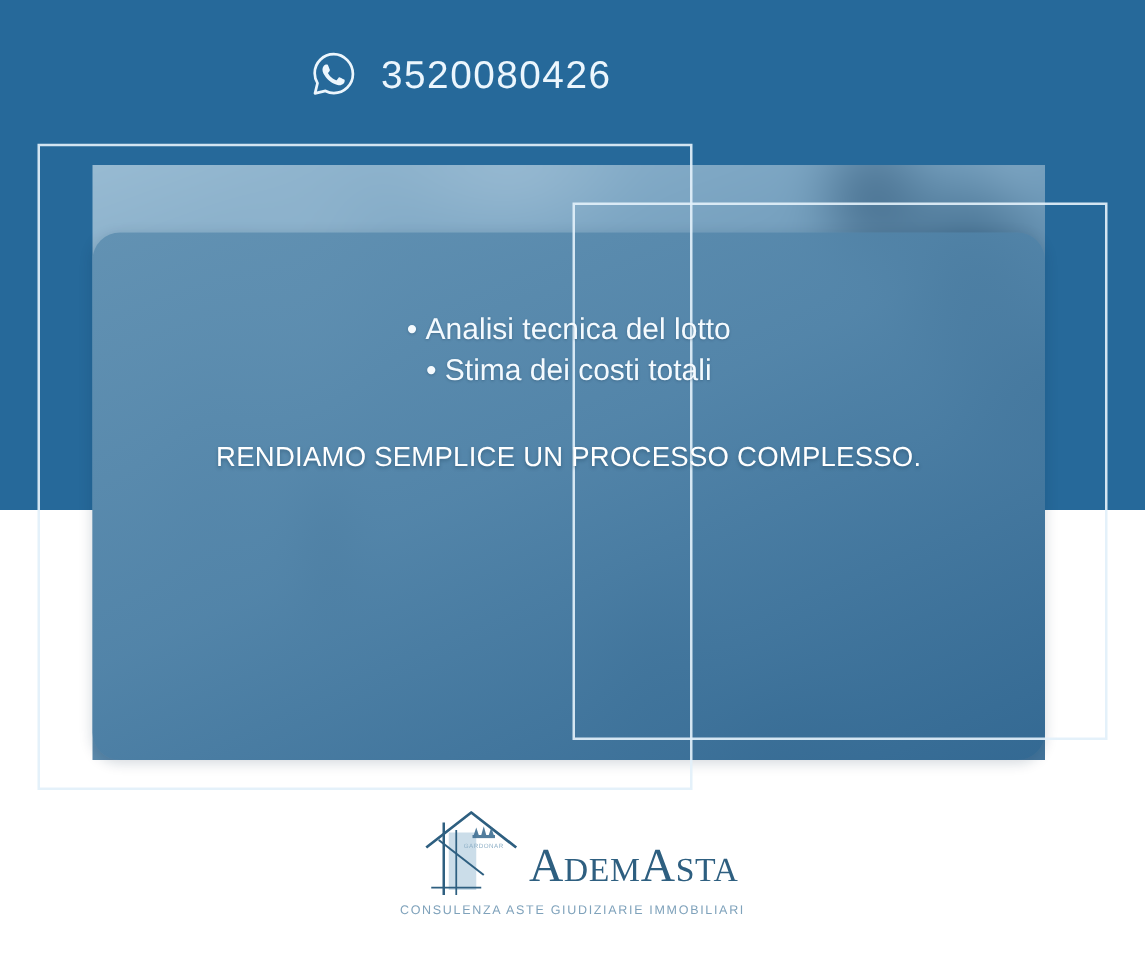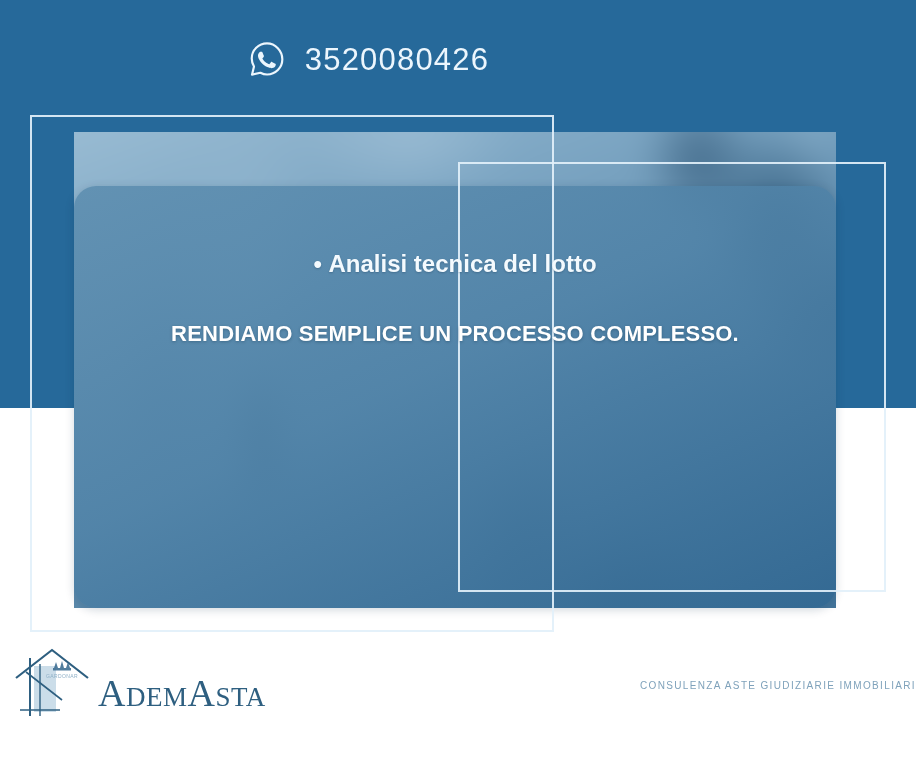--- a/index.html
+++ b/index.html
@@ -137,47 +137,46 @@
     list-style: none;
     margin: 0;
     padding: 0;
     width: 100%;
     text-align: center;
   }
   .bullets li {
     color: #f4fafe;
     font-size: 24px;
     line-height: 32.5px;
-    font-weight: 700;
+    font-weight: 400;
     text-shadow: 0 1px 2px rgba(20,50,75,.30);
     padding: 0 28px;
   }
   .bullets li::before {
     content: "\2022\00a0";
   }
   .tagline {
     margin-top: 40px;
     color: #ffffff;
     font-size: 22px;
-    font-weight: 700;
+    font-weight: 400;
     letter-spacing: .2px;
     text-align: center;
     text-shadow: 0 1px 3px rgba(15,45,70,.35);
   }
 
   
   .logo {
     position: absolute;
     left: 0;
     top: 648px;
     width: 916px;
     display: flex;
-    flex-direction: row;
+    flex-direction: column;
     align-items: center;
-    justify-content: space-between;
   }
   .logo-row {
     display: flex;
     align-items: flex-end;
     gap: 2px;
     height: 72px;
   }
   .logo-mark {
     width: 96px;
     height: 72px;
@@ -225,20 +224,21 @@
         <path d="M24 5.2C13.9 5.2 5.7 13.3 5.7 23.4c0 3.5 1 6.8 2.7 9.6L6 42.8l10.1-2.3c2.4 1.3 5.1 2.1 8 2.1 10.1 0 18.3-8.2 18.3-18.3S34.1 5.2 24 5.2z" stroke="#ecf6fd" stroke-width="2.6" stroke-linejoin="round"></path>
         <path d="M18.6 16.1c-.4-.9-.8-.9-1.2-.9h-1c-.35 0-.92.13-1.4.66-.48.53-1.84 1.8-1.84 4.38 0 2.58 1.88 5.08 2.14 5.43.26.35 3.63 5.82 8.97 7.93 4.44 1.75 5.34 1.4 6.3 1.32.97-.09 3.12-1.27 3.56-2.5.44-1.23.44-2.28.31-2.5-.13-.22-.48-.35-1-.62-.53-.26-3.12-1.54-3.6-1.71-.48-.18-.84-.27-1.19.26-.35.53-1.36 1.71-1.67 2.06-.3.35-.61.4-1.14.13-.53-.26-2.23-.82-4.25-2.62-1.57-1.4-2.63-3.13-2.94-3.66-.3-.53-.03-.82.23-1.08.24-.24.53-.62.79-.93.26-.31.35-.53.53-.88.18-.35.09-.66-.04-.93-.13-.26-1.16-2.86-1.56-3.84z" fill="#ecf6fd"></path>
       </svg>
     </span>
     <span class="phone">3520080426</span>
   </div>
 
   <div class="card-content">
     <ul class="bullets">
       <li>Analisi tecnica del lotto</li>
+      <li>Stima dei costi totali</li>
     </ul>
     <div class="tagline">RENDIAMO SEMPLICE UN PROCESSO COMPLESSO.</div>
   </div>
 
   <div class="logo">
     <div class="logo-row">
       <span>
         <svg class="logo-mark" viewBox="0 0 96 72" fill="none" aria-hidden="true">
           <rect x="34" y="18" width="22" height="46" fill="#b9d2e2" opacity=".75"></rect>
           <path d="M16 30 L52 2 L88 30" stroke="#2e5f80" stroke-width="2.2" fill="none" stroke-linejoin="round"></path>

